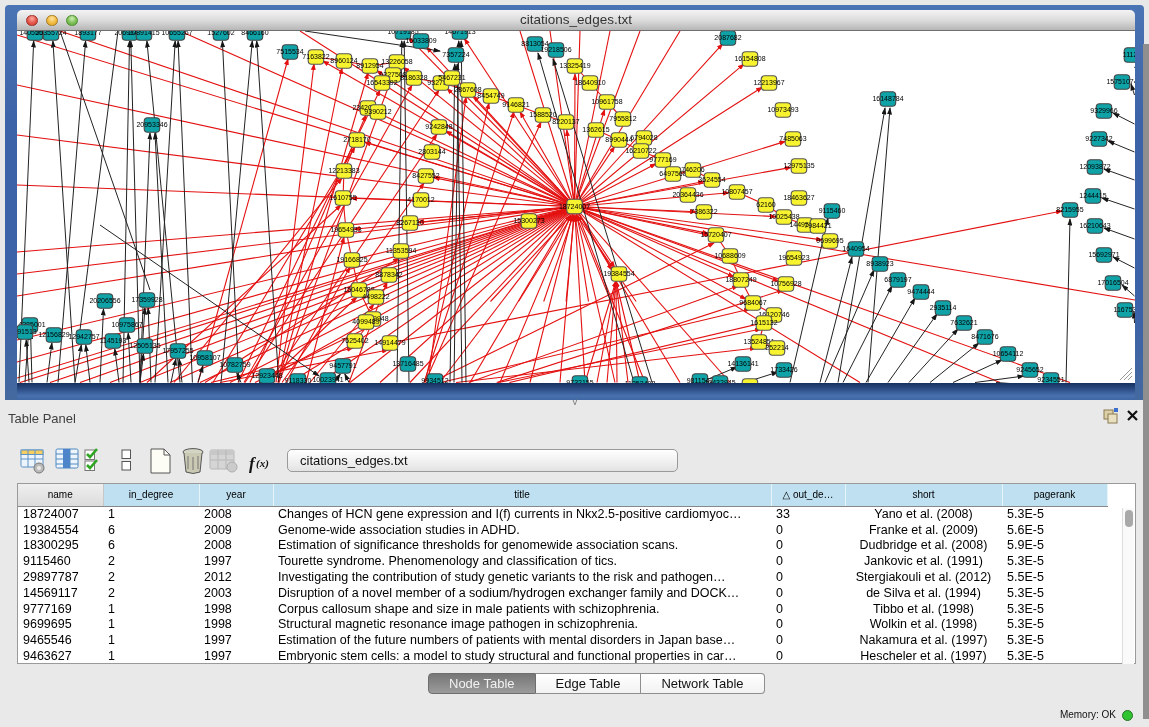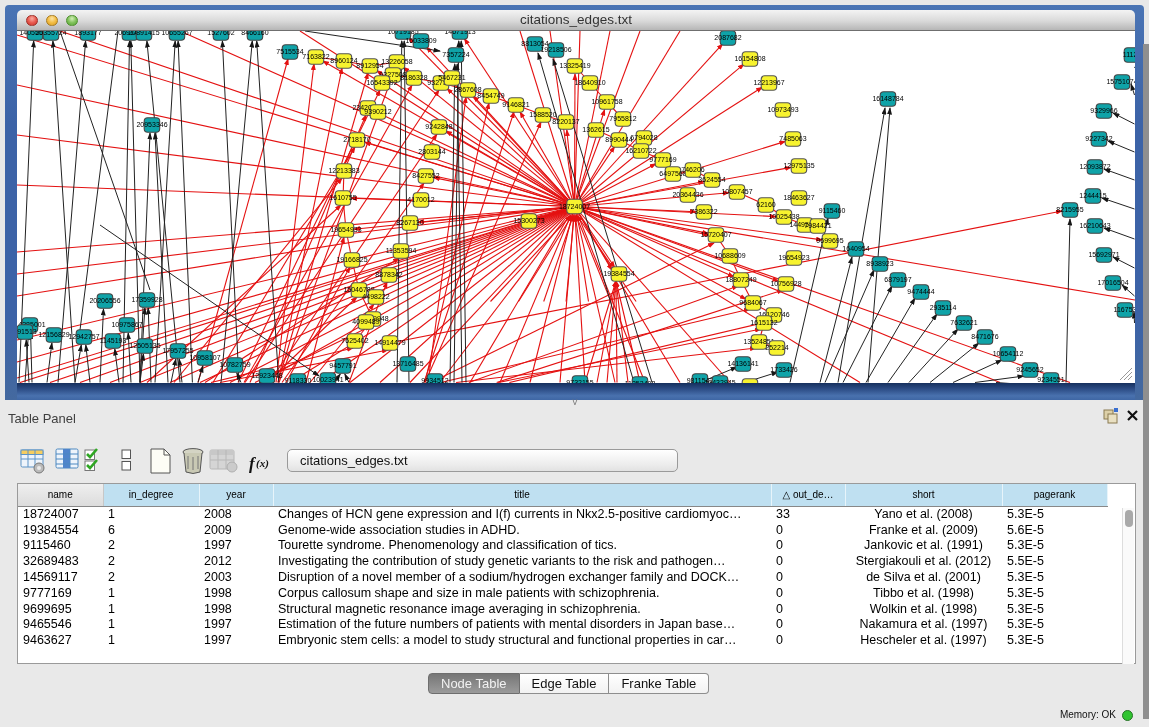--- a/index.html
+++ b/index.html
@@ -26,21 +26,21 @@
 table{border-collapse:collapse;table-layout:fixed;width:1075px}
 th{background:#bfe0f1;font-weight:normal;font-size:10px;height:22px;border-right:1px solid #e7f4fa;border-bottom:1px solid #888}
 th.c0{background:linear-gradient(180deg,#efefef,#dcdcdc);border-right:1px solid #c7c7c7}
 td{height:15.8px;white-space:nowrap;overflow:hidden;padding:0 0 0 5px}
 .c0{width:85px}.c1{width:96px}.c2{width:74px}.c3{width:498px}.c4{width:74px}.c5{width:157px}.c6{width:105px}
 td.c5{text-align:center;padding:0}
 #sb{position:absolute;left:1104px;top:24px;width:12px;height:156px;background:#fafafa;border-left:1px solid #ddd}
 #sbt{position:absolute;left:1.5px;top:2px;width:8px;height:17px;background:#a9a9a9;border-radius:4px}
 #tabs{position:absolute;left:428px;top:673px;height:20.5px;display:flex;font-size:13px}
 .tab{border:1px solid #8e8e8e;border-left:none;background:linear-gradient(180deg,#fff,#f2f2f2);
- color:#111;padding:0 12px;line-height:19px}
+ color:#111;padding:0 20px;line-height:19px}
 .tab.sel{background:linear-gradient(180deg,#767676,#9b9b9b);color:#f2f2f2;border-color:#6e6e6e;
  border-radius:4px 0 0 4px;border-left:1px solid #6e6e6e}
 .tab.last{border-radius:0 4px 4px 0}
 #mem{position:absolute;right:33px;top:709px;font-size:10px;color:#111}
 #memdot{position:absolute;right:16px;top:710px;width:11px;height:11px;border-radius:50%;
  background:#31c431;border:1px solid #267326}
 #chev{position:absolute;left:568px;top:399px;width:14px;height:8px;color:#777;font-size:10px;line-height:8px;text-align:center}
 </style></head><body>
 <div id="win"></div>
 <div id="canvas"><svg id="graph" width="1118" height="352" viewBox="17 31 1118 352">
@@ -672,60 +672,69 @@
         <tr>
           <td class="c0">19384554</td>
           <td class="c1">6</td>
           <td class="c2">2009</td>
           <td class="c3">Genome-wide association studies in ADHD.</td>
           <td class="c4">0</td>
           <td class="c5">Franke et al. (2009)</td>
           <td class="c6">5.6E-5</td>
         </tr>
         <tr>
+          <td class="c0">18300295</td>
+          <td class="c1">6</td>
+          <td class="c2">2008</td>
+          <td class="c3">Estimation of significance thresholds for genomewide association scans.</td>
+          <td class="c4">0</td>
+          <td class="c5">Dudbridge et al. (2008)</td>
+          <td class="c6">5.9E-5</td>
+        </tr>
+        <tr>
           <td class="c0">9115460</td>
           <td class="c1">2</td>
           <td class="c2">1997</td>
           <td class="c3">Tourette syndrome. Phenomenology and classification of tics.</td>
           <td class="c4">0</td>
           <td class="c5">Jankovic et al. (1991)</td>
           <td class="c6">5.3E-5</td>
         </tr>
         <tr>
-          <td class="c0">32689483</td>
+          <td class="c0">29897787</td>
           <td class="c1">2</td>
           <td class="c2">2012</td>
           <td class="c3">Investigating the contribution of study genetic variants to the risk and pathogen…</td>
           <td class="c4">0</td>
           <td class="c5">Stergiakouli et al. (2012)</td>
           <td class="c6">5.5E-5</td>
         </tr>
         <tr>
           <td class="c0">14569117</td>
           <td class="c1">2</td>
           <td class="c2">2003</td>
           <td class="c3">Disruption of a novel member of a sodium/hydrogen exchanger family and DOCK…</td>
           <td class="c4">0</td>
-          <td class="c5">de Silva et al. (2001)</td>
+          <td class="c5">de Silva et al. (1994)</td>
           <td class="c6">5.3E-5</td>
         </tr>
         <tr>
           <td class="c0">9777169</td>
           <td class="c1">1</td>
           <td class="c2">1998</td>
           <td class="c3">Corpus callosum shape and size in male patients with schizophrenia.</td>
           <td class="c4">0</td>
           <td class="c5">Tibbo et al. (1998)</td>
           <td class="c6">5.3E-5</td>
         </tr>
         <tr>
           <td class="c0">9699695</td>
           <td class="c1">1</td>
           <td class="c2">1998</td>
-          <td class="c3">Structural magnetic resonance image averaging in schizophrenia.</td>
+          <td class="c3">Structural magnetic resonance image pathogen in schizophrenia.</td>
           <td class="c4">0</td>
           <td class="c5">Wolkin et al. (1998)</td>
           <td class="c6">5.3E-5</td>
         </tr>
         <tr>
           <td class="c0">9465546</td>
           <td class="c1">1</td>
           <td class="c2">1997</td>
           <td class="c3">Estimation of the future numbers of patients with mental disorders in Japan base…</td>
           <td class="c4">0</td>
@@ -743,15 +752,15 @@
         </tr>
       </tbody>
     </table>
 <div id="sb">
       <div id="sbt"></div>
     </div>
 </div>
 <div id="tabs">
     <div class="tab sel">Node Table</div>
     <div class="tab">Edge Table</div>
-    <div class="tab last">Franke Table</div>
+    <div class="tab last">Network Table</div>
   </div>
 <div id="mem">Memory: OK</div>
 <div id="memdot"></div>
 </body></html>

